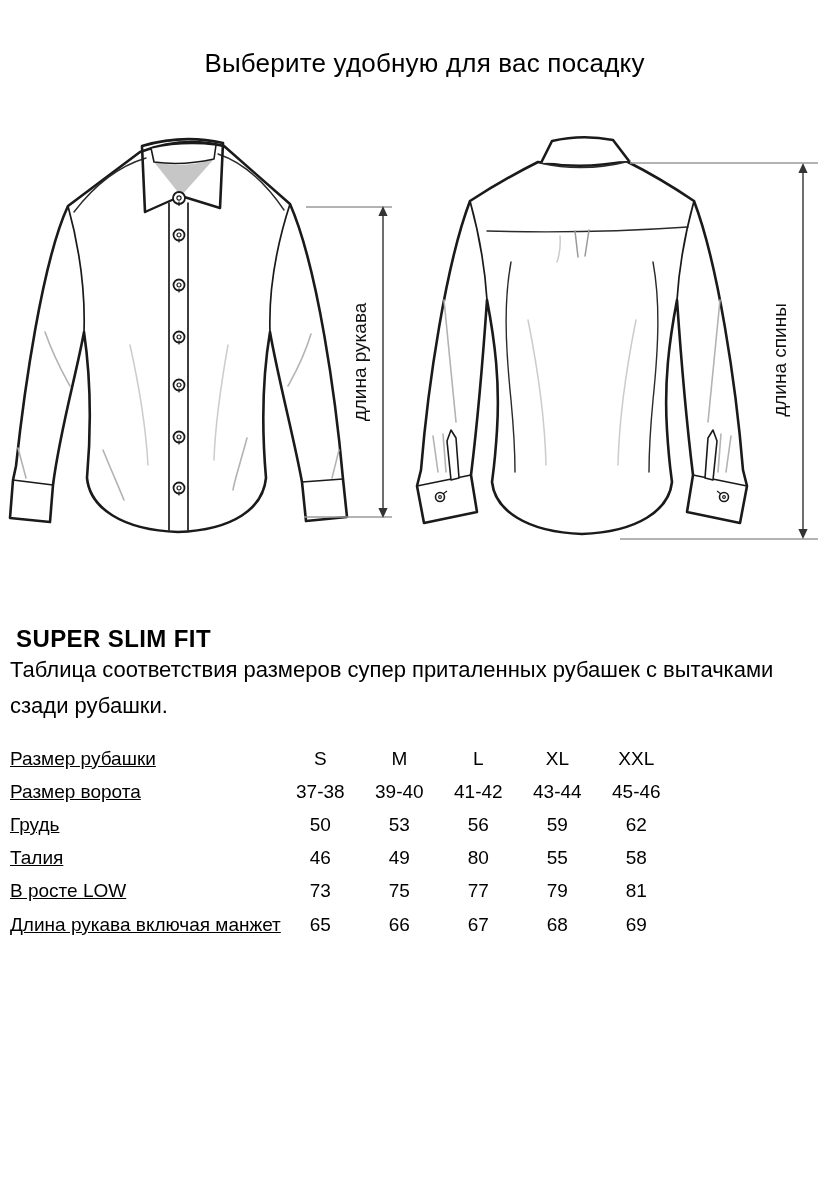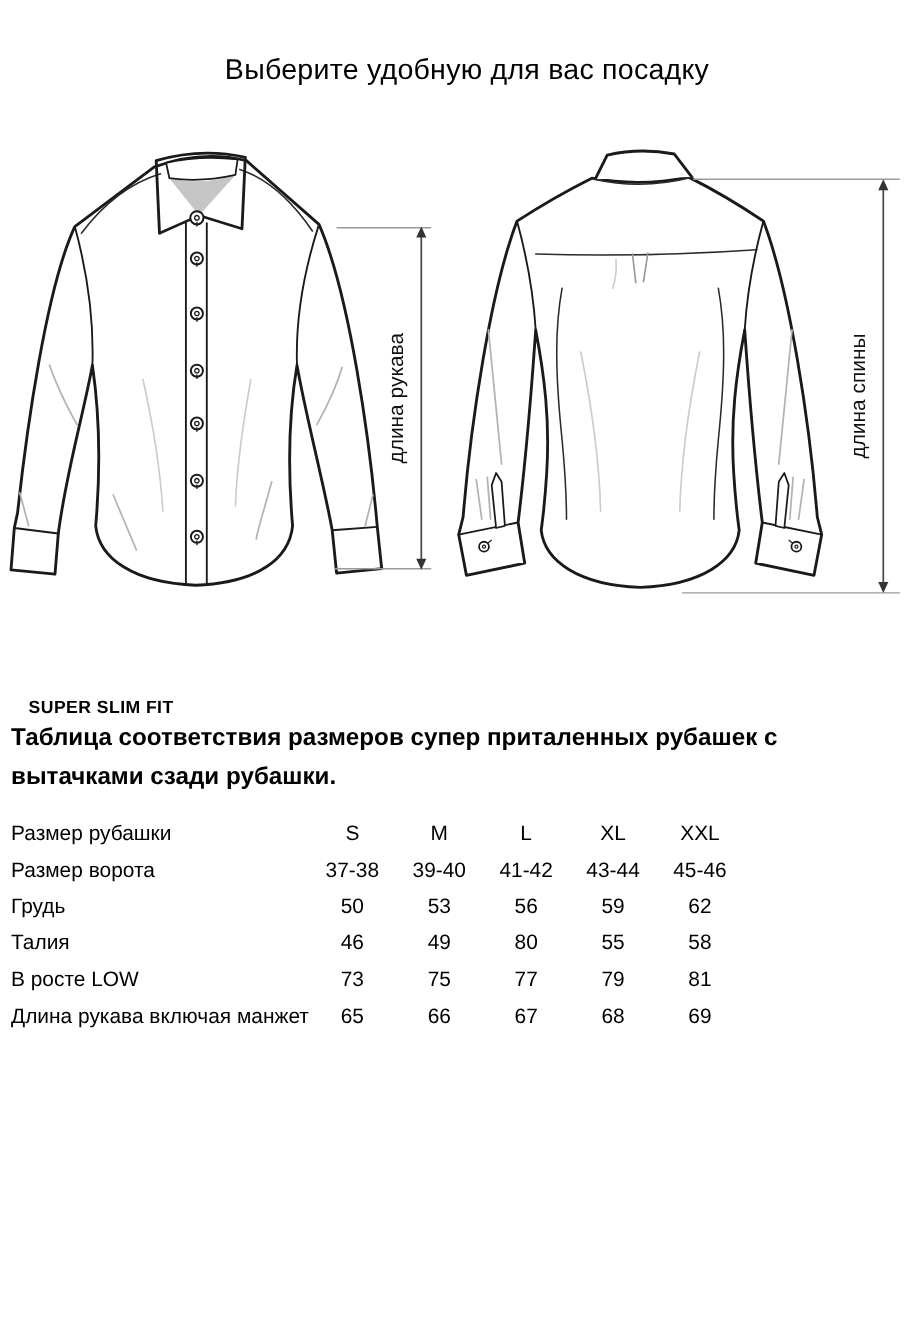--- a/index.html
+++ b/index.html
@@ -6,36 +6,36 @@
   body{
     width:825px;height:1200px;position:relative;overflow:hidden;
     font-family:"Liberation Sans","DejaVu Sans",sans-serif;color:#000;
   }
   .page-title{
     position:absolute;top:48px;left:0;width:825px;margin:0;
     text-align:center;font-size:26px;font-weight:400;letter-spacing:0.2px;padding-left:12px;
   }
   svg.diagram{position:absolute;top:0;left:0;}
   .fit-heading{
-    position:absolute;top:619px;left:10px;margin:16px;
-    font-size:16px;font-weight:700;letter-spacing:0.4px;
+    position:absolute;top:619px;left:10px;margin:6px;
+    font-size:24px;font-weight:700;letter-spacing:0.4px;
   }
   .fit-desc{
     position:absolute;top:652px;left:10px;width:792px;margin:0;
-    font-size:22px;line-height:36px;font-weight:700;
+    font-size:22px;line-height:36px;font-weight:400;
   }
   table.sizes{
     position:absolute;top:742px;left:10px;border-collapse:collapse;
     table-layout:fixed;border:none;
   }
   table.sizes td{
     padding:0;margin:0;height:33.2px;vertical-align:middle;
     font-size:19px;white-space:nowrap;border:none;
   }
-  td.row-label{width:268px;text-align:left;}
+  td.row-label{width:268px;text-align:left;text-decoration:underline;}
   td.row-value{width:79px;text-align:center;}
   .shirt-line{fill:#ffffff;stroke:#1a1a1a;stroke-width:2.6;stroke-linejoin:round;stroke-linecap:round;}
   .seam{fill:none;stroke:#1a1a1a;stroke-width:1.7;stroke-linecap:round;}
   .seam-thin{fill:none;stroke:#2a2a2a;stroke-width:1.4;stroke-linecap:round;}
   .crease{fill:none;stroke:#b3b3b3;stroke-width:1.6;stroke-linecap:round;}
   .crease-light{fill:none;stroke:#cccccc;stroke-width:1.5;stroke-linecap:round;}
   .measure-line{stroke:#4a4a4a;stroke-width:1.6;}
   .measure-tick{stroke:#9a9a9a;stroke-width:1.3;}
   .measure-arrow{fill:#333333;}
   .measure-text{font-family:"Liberation Sans","DejaVu Sans",sans-serif;font-size:19px;fill:#111111;}

